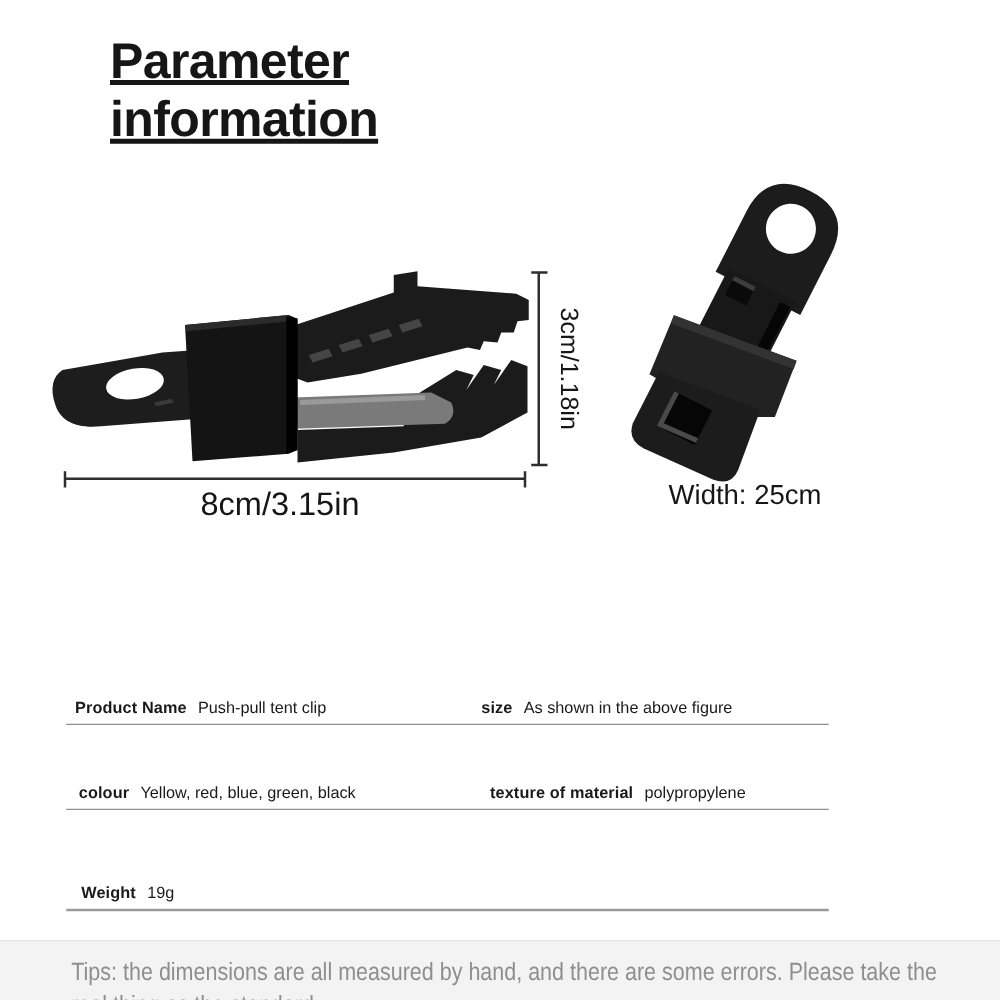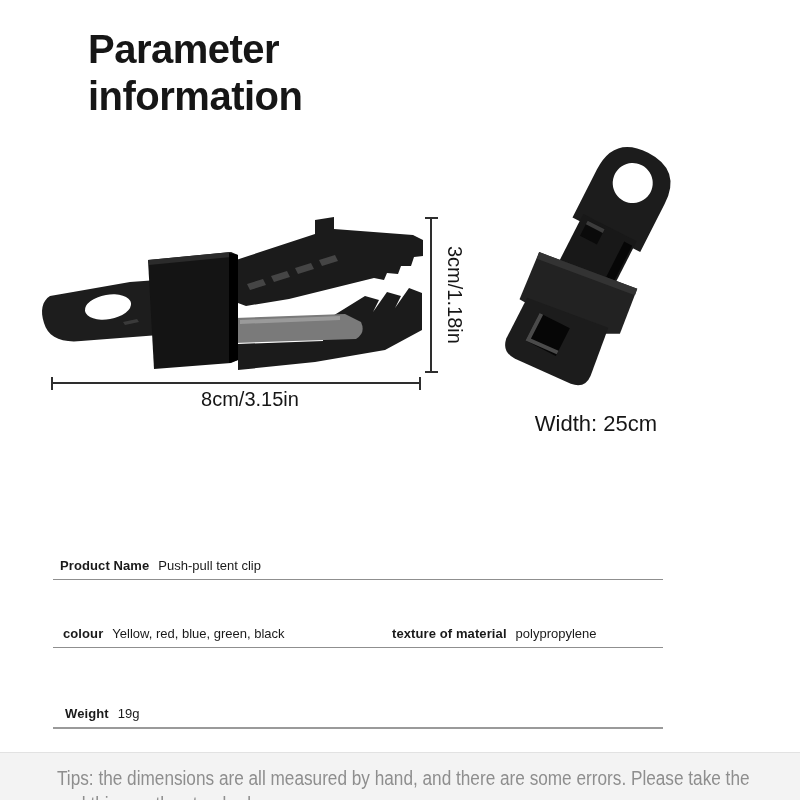--- a/index.html
+++ b/index.html
@@ -8,45 +8,45 @@
     --clip-black:#1b1b1b; --clip-dark:#111111; --clip-gray:#7a7a7a;
   }
   *{margin:0;padding:0;box-sizing:border-box;}
   html,body{width:800px;height:800px;}
   body{
     position:relative;width:800px;height:800px;background:#ffffff;overflow:hidden;
     font-family:"Liberation Sans","DejaVu Sans",sans-serif;color:var(--ink);
   }
   .page-title{
     position:absolute;left:88px;top:26px;width:240px;
-    font-size:40px;font-weight:700;line-height:47px;color:var(--ink);letter-spacing:-0.5px;
+    font-size:40px;font-weight:700;line-height:47px;color:var(--ink);letter-spacing:-0.5px;text-decoration:underline;
   }
   .photo{position:absolute;}
   .photo-side{left:35px;top:210px;width:392px;height:172px;}
   .photo-angled{left:495px;top:132px;width:200px;height:255px;}
 
   
   .vdim{position:absolute;left:430px;top:218px;height:154px;width:0;border-left:2px solid var(--dim-line);}
   .vdim::before,.vdim::after{content:"";position:absolute;left:-7px;width:13px;border-top:2px solid var(--dim-line);}
   .vdim::before{top:-1px;} .vdim::after{bottom:-1px;}
   .vdim-label{
     position:absolute;left:440px;top:218px;height:154px;width:26px;
     writing-mode:vertical-rl;text-orientation:mixed;text-align:center;
     font-size:20px;color:var(--ink);white-space:nowrap;
   }
   .hdim{position:absolute;left:52px;top:382px;width:368px;height:0;border-top:2px solid var(--dim-line);}
   .hdim::before,.hdim::after{content:"";position:absolute;top:-7px;height:13px;border-left:2px solid var(--dim-line);}
   .hdim::before{left:-1px;} .hdim::after{right:-1px;}
   .hdim-label{
-    position:absolute;left:66px;top:388px;width:368px;text-align:center;
-    font-size:20px;color:var(--ink);
+    position:absolute;left:40px;top:388px;width:368px;text-align:center;
+    font-size:26px;color:var(--ink);
   }
   .front-width-label{
     position:absolute;left:496px;top:383px;width:200px;text-align:center;
-    font-size:22px;color:var(--ink);margin-top:28px;
+    font-size:22px;color:var(--ink);
   }
 
   
   .spec-row{position:absolute;left:53px;width:610px;border-bottom:1px solid var(--divider);}
   .spec-row-1{top:549px;height:31px;}
   .spec-row-2{top:614px;height:34px;}
   .spec-row-3{top:680px;height:33px;border-bottom:2px solid var(--divider-heavy);margin-top:16px;}
   .cell{position:absolute;bottom:6px;white-space:nowrap;font-size:13px;color:var(--table-ink);}
   .cell b{font-weight:700;margin-right:9px;letter-spacing:0.1px;}
   .c-left-1{left:7px;}  .c-right-1{left:332px;}
@@ -120,20 +120,21 @@
 <div class="vdim-label">3cm/1.18in</div>
 
 <div class="hdim"></div>
 <div class="hdim-label">8cm/3.15in</div>
 
 <div class="front-width-label">Width: 25cm</div>
 
 <div>
   <div class="spec-row spec-row-1">
     <span class="cell c-left-1"><b>Product Name</b><span>Push-pull tent clip</span></span>
+    <span class="cell c-right-1"><b>size</b><span>As shown in the above figure</span></span>
   </div>
   <div class="spec-row spec-row-2">
     <span class="cell c-left-2"><b>colour</b><span>Yellow, red, blue, green, black</span></span>
     <span class="cell c-right-2"><b>texture of material</b><span>polypropylene</span></span>
   </div>
   <div class="spec-row spec-row-3">
     <span class="cell c-left-3"><b>Weight</b><span>19g</span></span>
   </div>
 </div>
 

